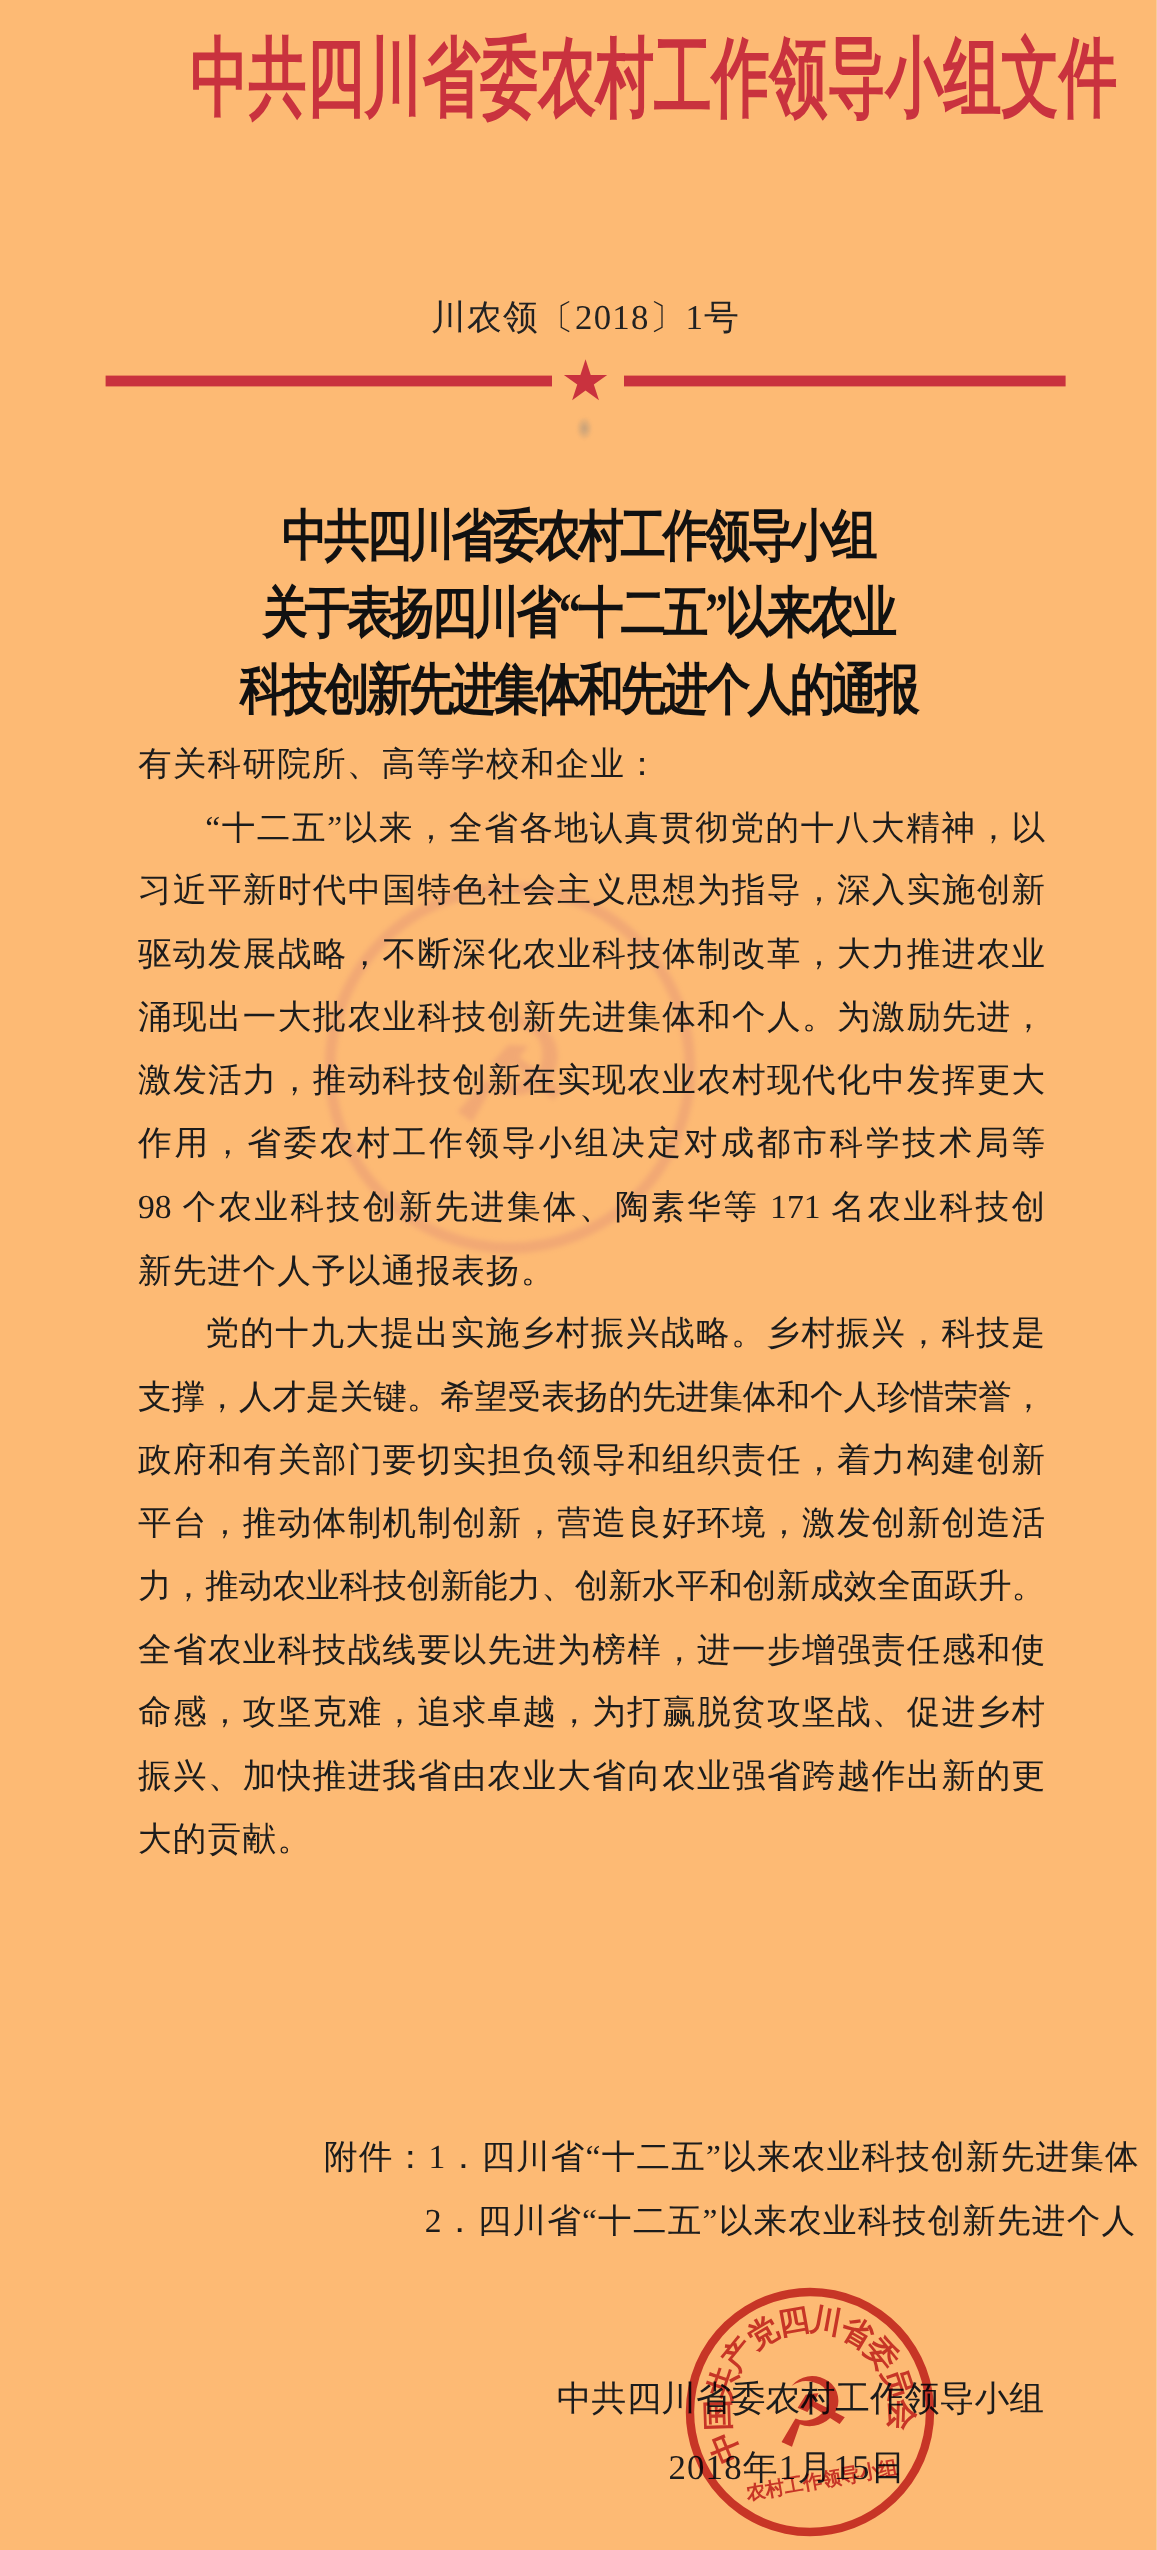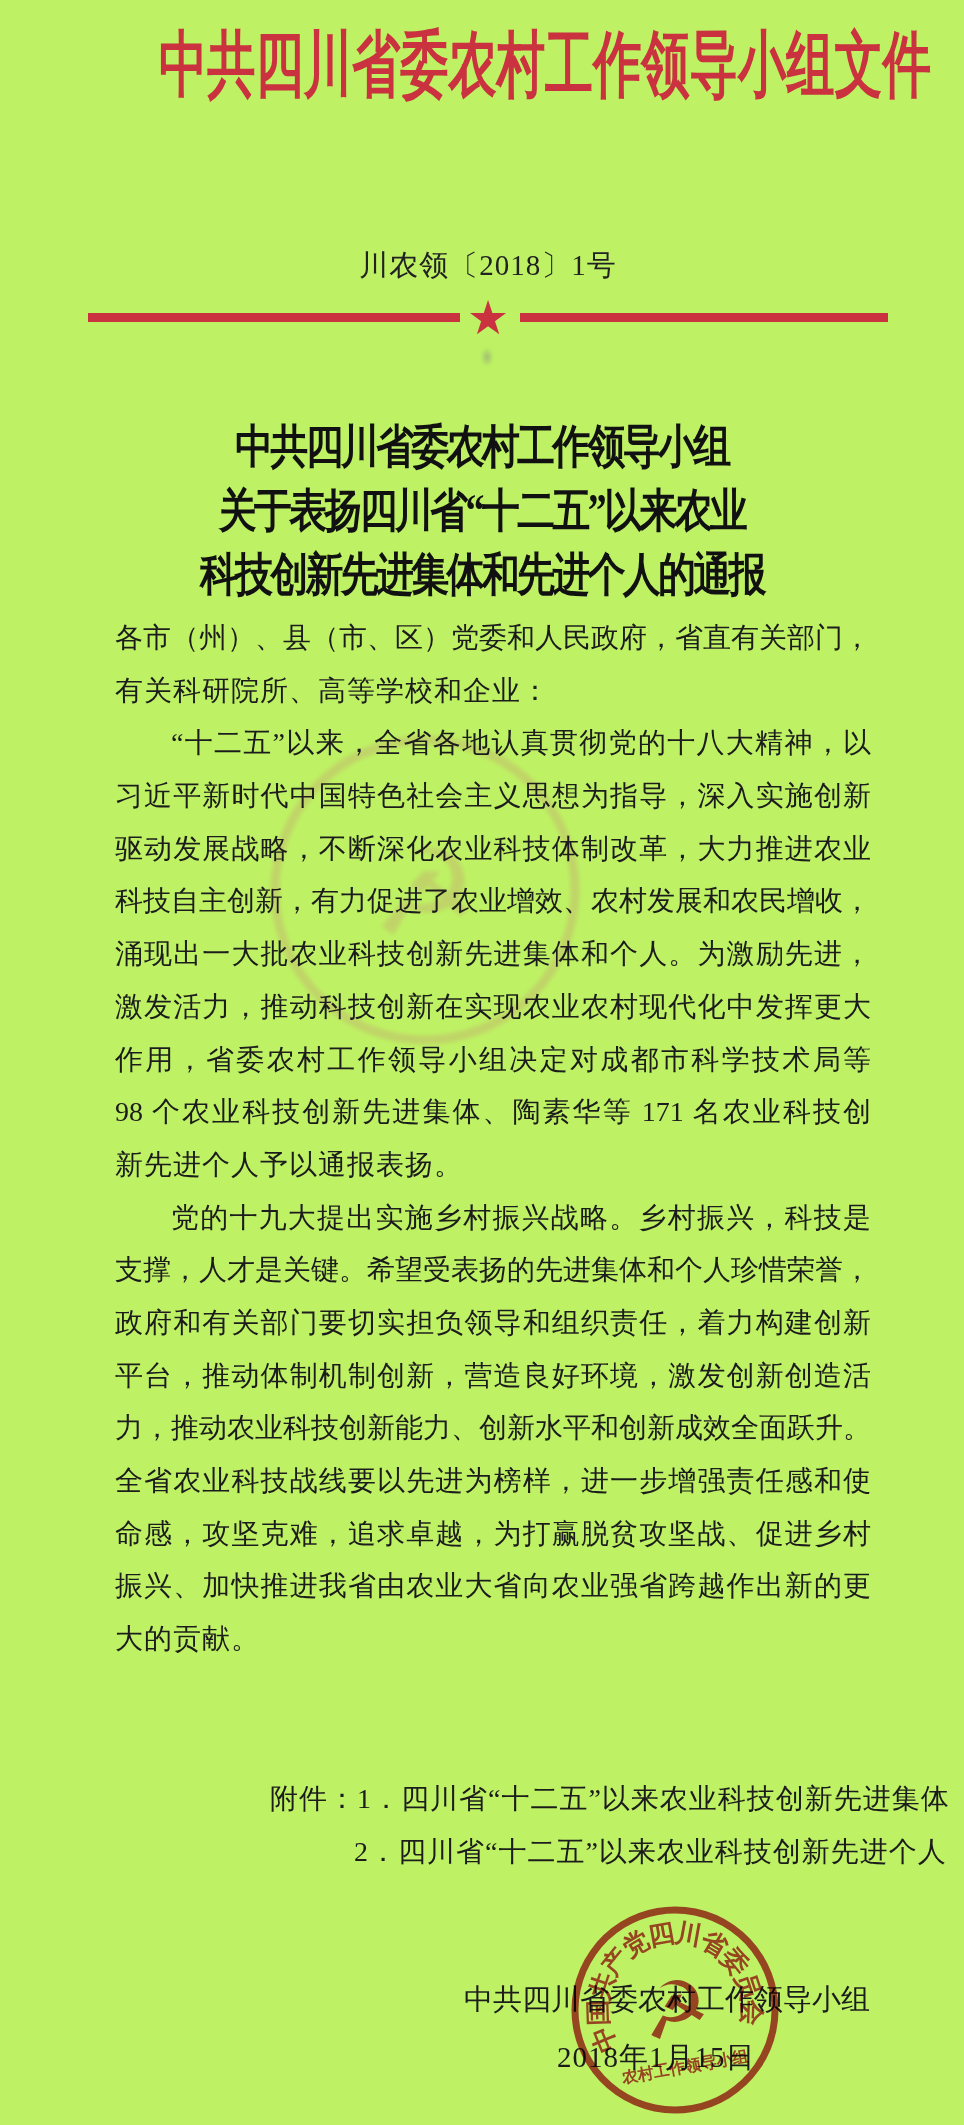--- a/index.html
+++ b/index.html
@@ -1,18 +1,18 @@
 <!DOCTYPE html>
 <html><head>
 <meta charset="utf-8">
 <style>
   html,body{margin:0;padding:0;background:#e8e8e8;}
   .page{
     position:relative;width:964px;height:2125px;margin:0 auto;
-    background:#bef264;overflow:hidden;
+    background:#fdba74;overflow:hidden;
     font-family:"Liberation Serif","DejaVu Serif",serif;color:#1b1b1b;
   }
   
   .banner{
     position:absolute;top:22px;left:0;width:964px;text-align:center;
     font-size:72px;line-height:86px;font-weight:700;color:#c9323e;
     white-space:nowrap;transform:scaleX(.67);transform-origin:50% 50%;
     letter-spacing:0;
   }
   .doc-number{
@@ -93,26 +93,24 @@
     <div>关于表扬四川省“十二五”以来农业</div>
     <div>科技创新先进集体和先进个人的通报</div>
   </div>
 
   <svg class="ghost-seal" viewBox="0 0 320 320">
     <circle cx="160" cy="160" r="150" fill="none" stroke="#c96b76" stroke-width="9"></circle>
     <text x="160" y="205" text-anchor="middle" font-size="120" fill="#c96b76">☭</text>
   </svg>
 
   <div class="body-text">
-    <div class="ln">各市（州）、县（市、区）党委和人民政府，省直有关部门，</div>
     <div class="ln end">有关科研院所、高等学校和企业：</div>
     <div class="ln ind">“十二五”以来，全省各地认真贯彻党的十八大精神，以</div>
     <div class="ln">习近平新时代中国特色社会主义思想为指导，深入实施创新</div>
     <div class="ln">驱动发展战略，不断深化农业科技体制改革，大力推进农业</div>
-    <div class="ln">科技自主创新，有力促进了农业增效、农村发展和农民增收，</div>
     <div class="ln">涌现出一大批农业科技创新先进集体和个人。为激励先进，</div>
     <div class="ln">激发活力，推动科技创新在实现农业农村现代化中发挥更大</div>
     <div class="ln">作用，省委农村工作领导小组决定对成都市科学技术局等</div>
     <div class="ln">98 个农业科技创新先进集体、陶素华等 171 名农业科技创</div>
     <div class="ln end">新先进个人予以通报表扬。</div>
     <div class="ln ind">党的十九大提出实施乡村振兴战略。乡村振兴，科技是</div>
     <div class="ln">支撑，人才是关键。希望受表扬的先进集体和个人珍惜荣誉，</div>
     <div class="ln">政府和有关部门要切实担负领导和组织责任，着力构建创新</div>
     <div class="ln">平台，推动体制机制创新，营造良好环境，激发创新创造活</div>
     <div class="ln">力，推动农业科技创新能力、创新水平和创新成效全面跃升。</div>

